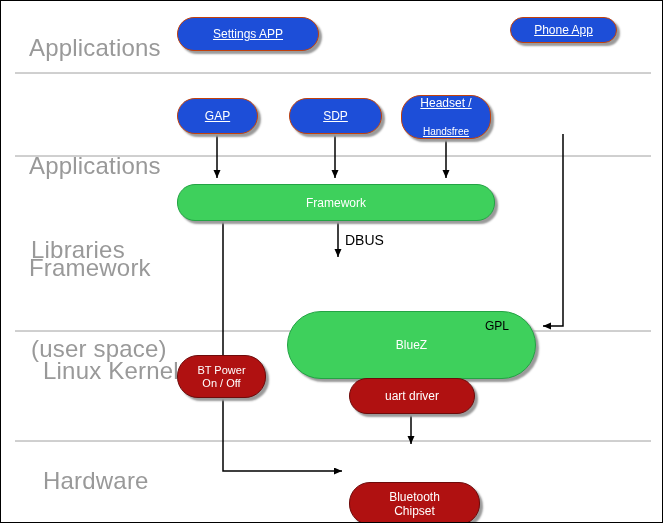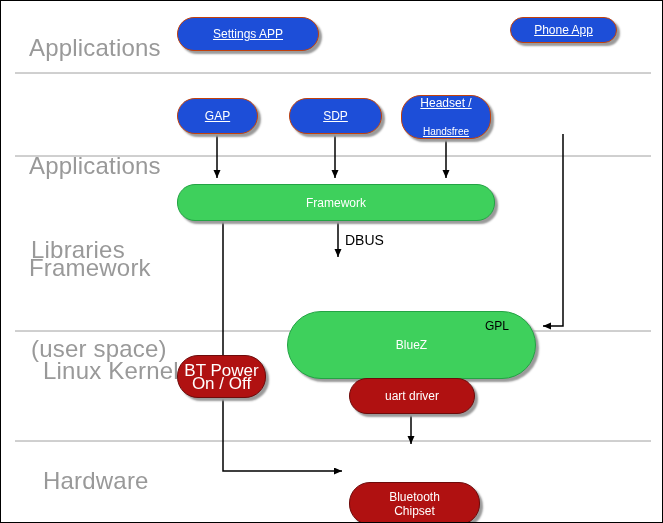--- a/index.html
+++ b/index.html
@@ -31,21 +31,21 @@
   .red   { background: #b01111; border: 1px solid #6e0a0a; }
 
   .n-settings { left: 176px; top: 16px;  width: 142px; height: 34px; border-radius: 17px; }
   .n-phone    { left: 509px; top: 16px;  width: 107px; height: 26px; border-radius: 17px; }
   .n-gap      { left: 176px; top: 97px;  width: 81px;  height: 36px; border-radius: 18px; }
   .n-sdp      { left: 288px; top: 97px;  width: 93px;  height: 36px; border-radius: 18px; }
   .n-headset  { left: 400px; top: 94px;  width: 90px;  height: 44px; border-radius: 20px; }
   .n-rfcomm   { left: 514px; top: 97px;  width: 97px;  height: 36px; border-radius: 18px; }
   .n-framework{ left: 176px; top: 183px; width: 318px; height: 37px; border-radius: 18px; }
   .n-bluez    { left: 286px; top: 262px; width: 249px; height: 68px; border-radius: 34px; margin-top: 48px; }
-  .n-btpower  { left: 176px; top: 354px; width: 89px;  height: 43px; border-radius: 21px; font-size: 17px; line-height: 13px; }
+  .n-btpower  { left: 176px; top: 354px; width: 89px;  height: 43px; border-radius: 21px; font-size: 11px; line-height: 13px; }
   .n-uart     { left: 348px; top: 377px; width: 126px; height: 36px; border-radius: 18px; }
   .n-chipset  { left: 348px; top: 449px; width: 131px; height: 43px; border-radius: 21px; margin-top: 32px; }
 
   .n-headset .l2 { font-size: 10px; line-height: 12px; margin-top: 16px; }
 
   .gpl-tag {
     position: absolute; right: 26px; top: 7px; color: #000000;
     font-size: 12px; font-weight: normal;
   }
   .edge-label {

